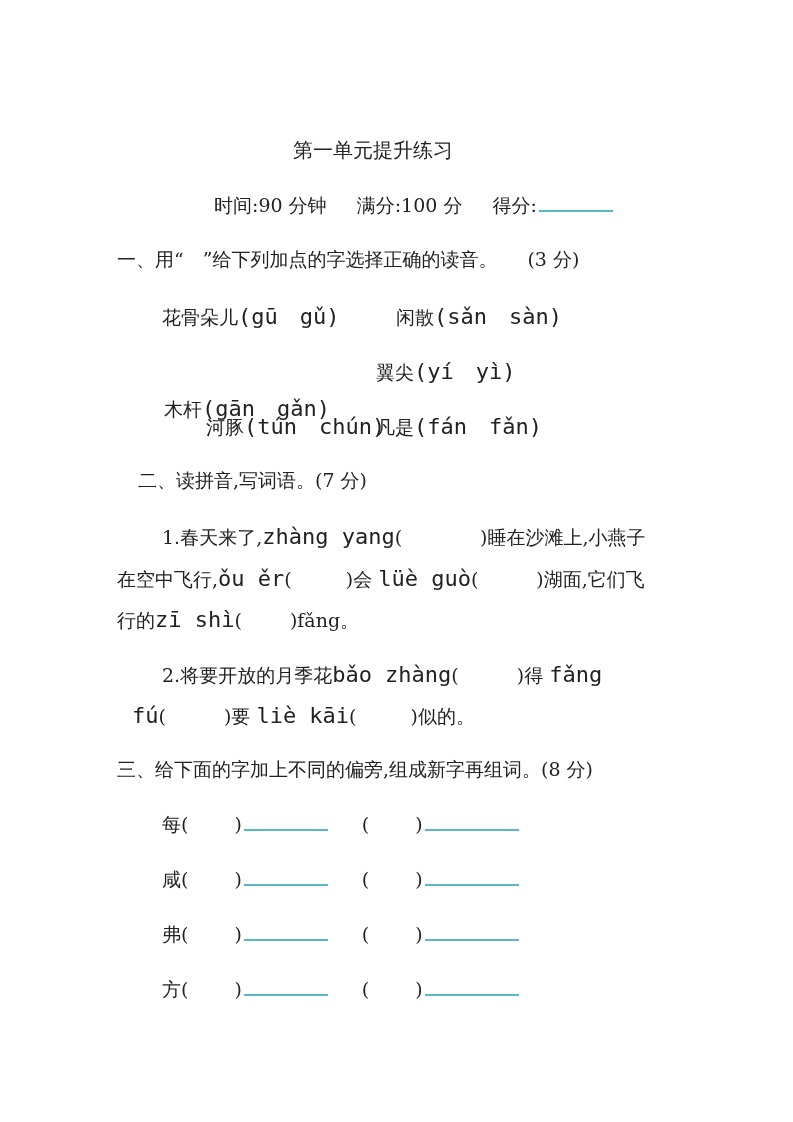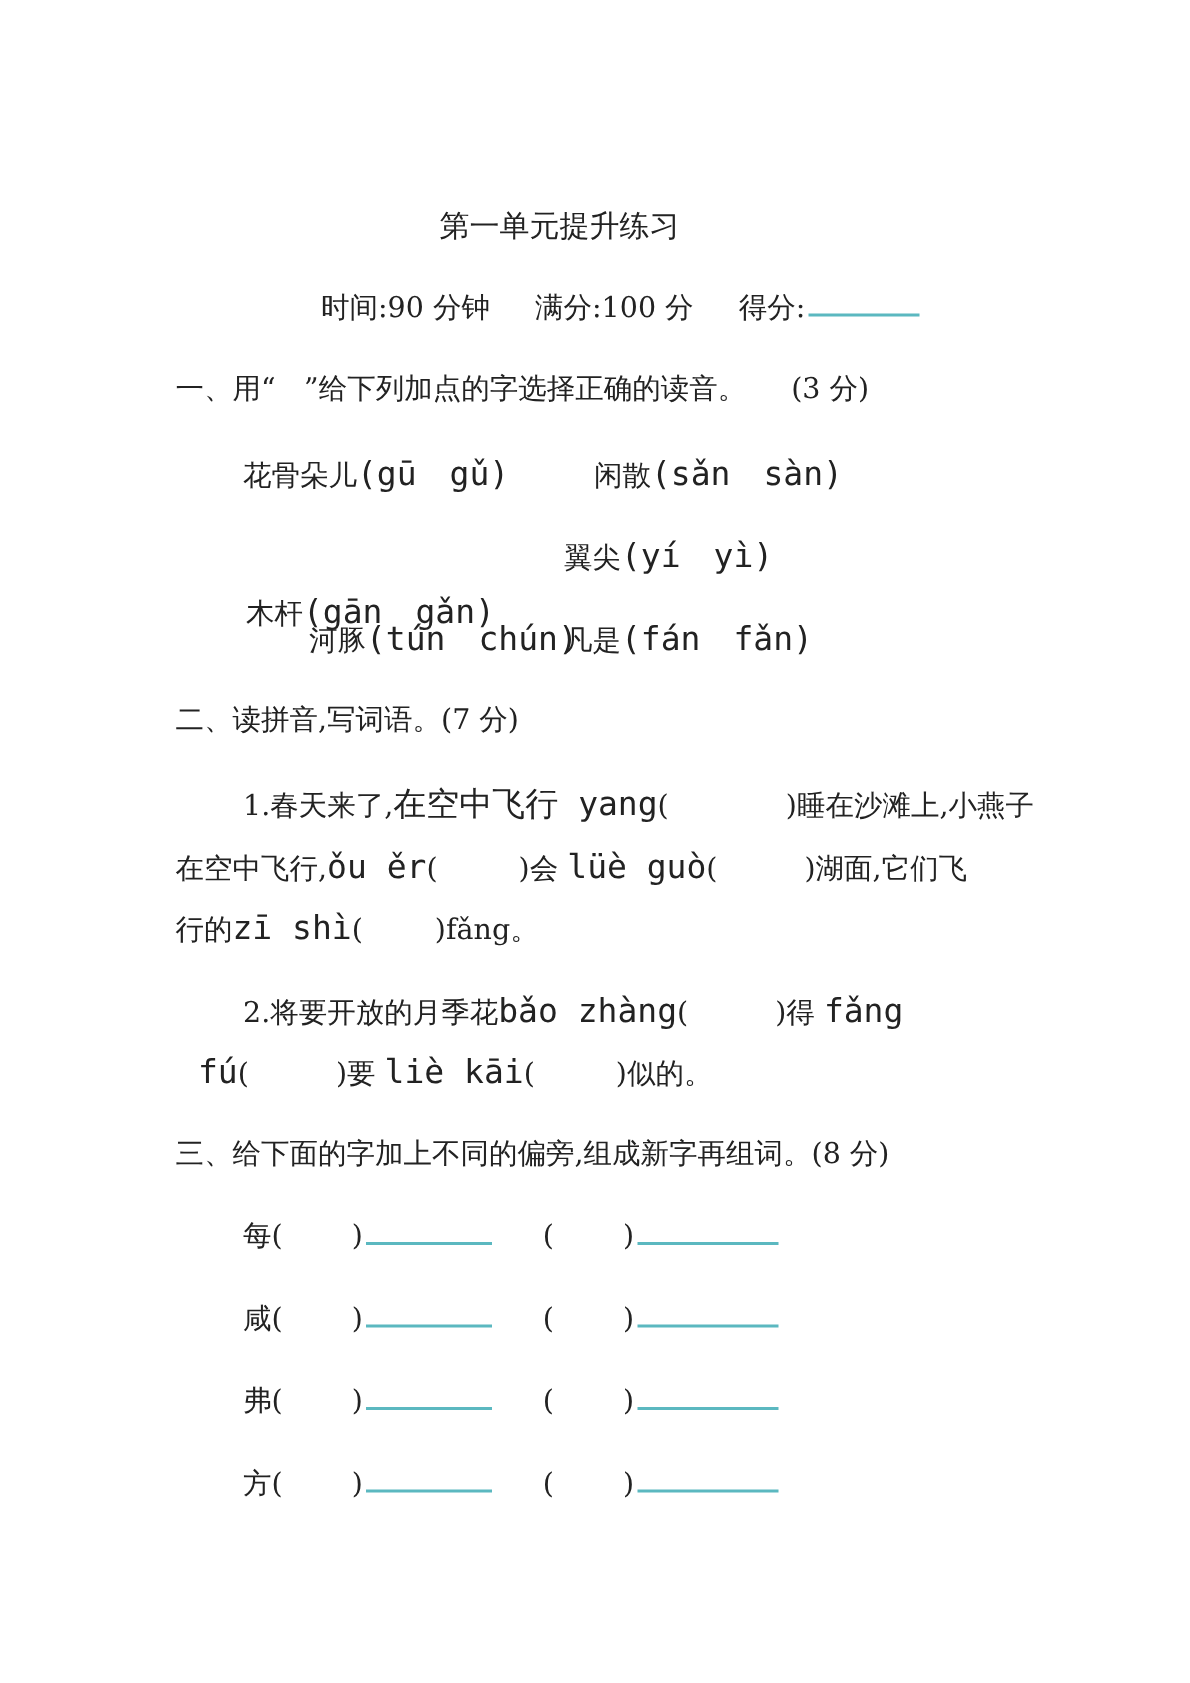--- a/index.html
+++ b/index.html
@@ -56,24 +56,24 @@
 <div class="abs item" style="left:376px;top:361px;">
   <span>翼尖</span><span class="pin">(yí　yì)</span>
 </div>
 <div class="abs item" style="left:162px;top:416px;margin-left:44px;">
   <span>河豚</span><span class="pin">(tún　chún)</span>
 </div>
 <div class="abs item" style="left:376px;top:416px;">
   <span>凡是</span><span class="pin">(fán　fǎn)</span>
 </div>
 
-<div class="abs sec" style="top:471px;">二、读拼音,写词语。(7 分)</div>
+<div class="abs sec" style="top:471px;margin-left:21px;">二、读拼音,写词语。(7 分)</div>
 
 <div class="abs item" style="left:162px;top:526px;">
-  <span>1.春天来了,</span><span class="pin">在空中飞行 yang</span><span>(<span class="paren-gap" style="width:78px"></span>)</span><span>睡在沙滩上,小燕子</span>
+  <span>1.春天来了,</span><span class="pin">zhàng yang</span><span>(<span class="paren-gap" style="width:78px"></span>)</span><span>睡在沙滩上,小燕子</span>
 </div>
 <div class="abs item" style="left:117px;top:568px;">
   <span>在空中飞行,</span><span class="pin">ǒu ěr</span><span>(<span class="paren-gap" style="width:54px"></span>)</span><span>会</span>&nbsp;<span class="pin">lüè guò</span><span>(<span class="paren-gap" style="width:58px"></span>)</span><span>湖面,它们飞</span>
 </div>
 <div class="abs item" style="left:117px;top:609px;">
   <span>行的</span><span class="pin">zī shì</span><span>(<span class="paren-gap" style="width:48px"></span>)</span><span>fǎng。</span>
 </div>
 
 <div class="abs item" style="left:162px;top:664px;">
   <span>2.将要开放的月季花</span><span class="pin">bǎo zhàng</span><span>(<span class="paren-gap" style="width:58px"></span>)</span><span>得</span>&nbsp;<span class="pin">fǎng</span>

